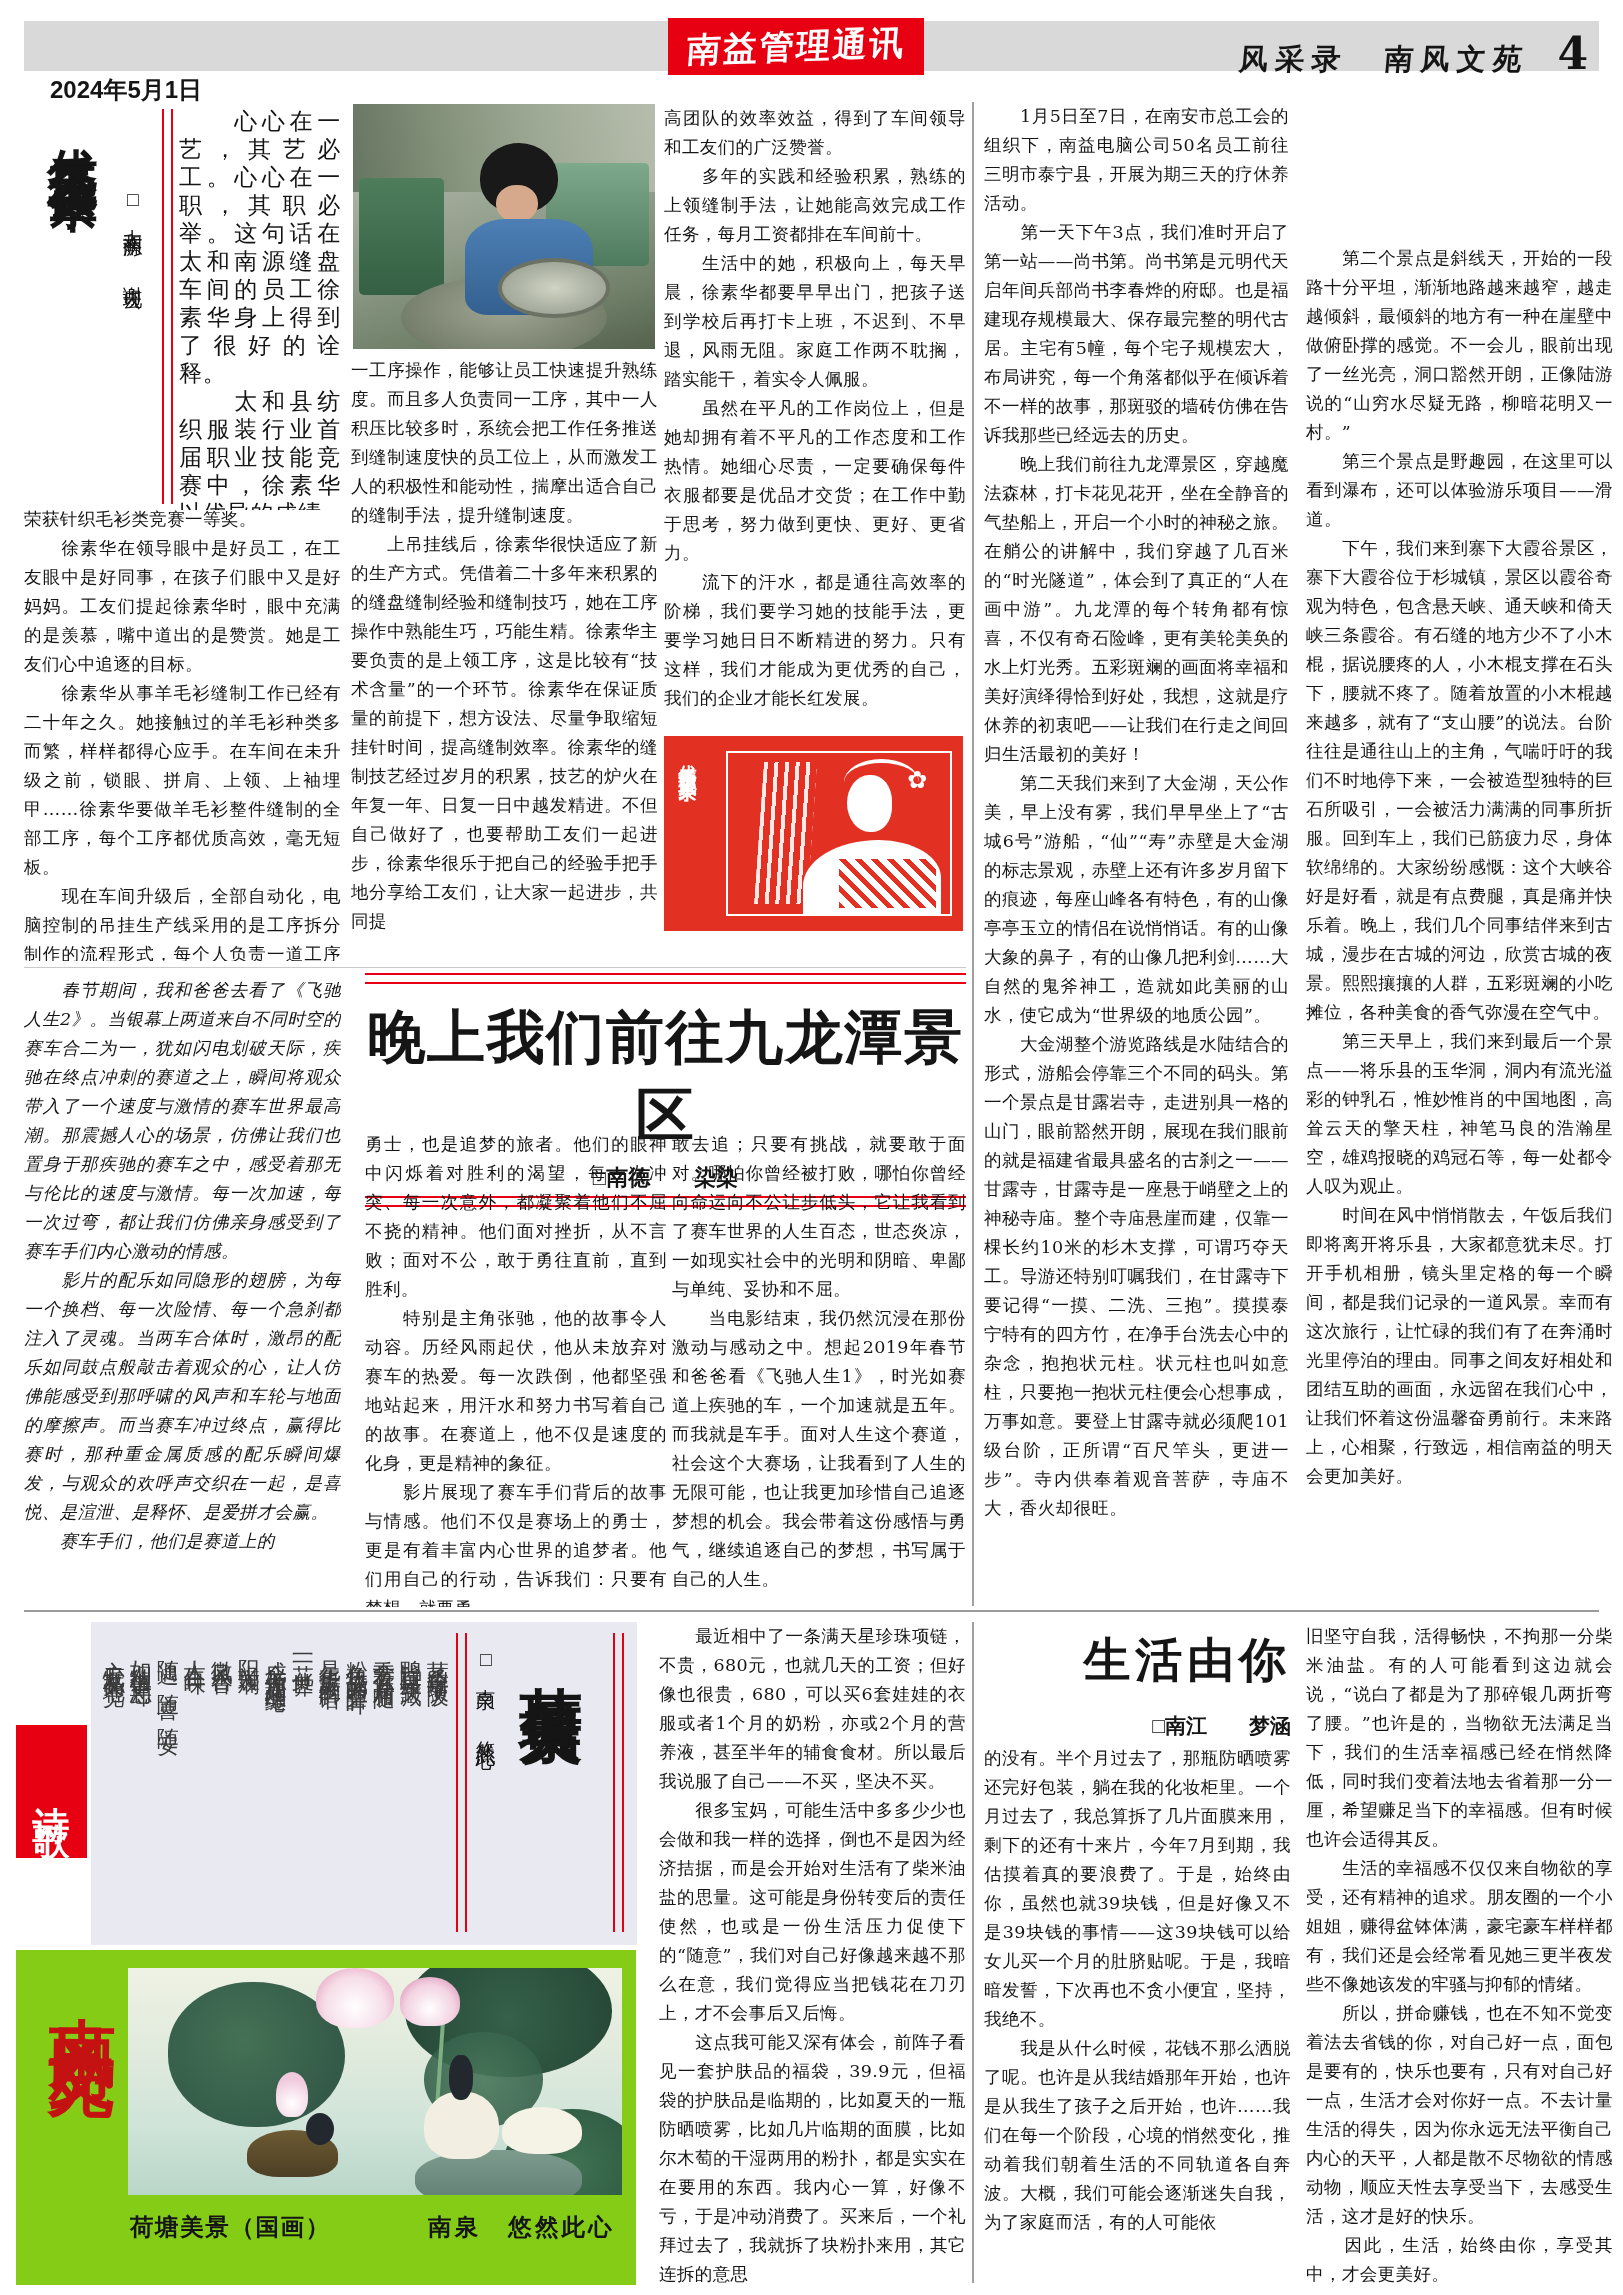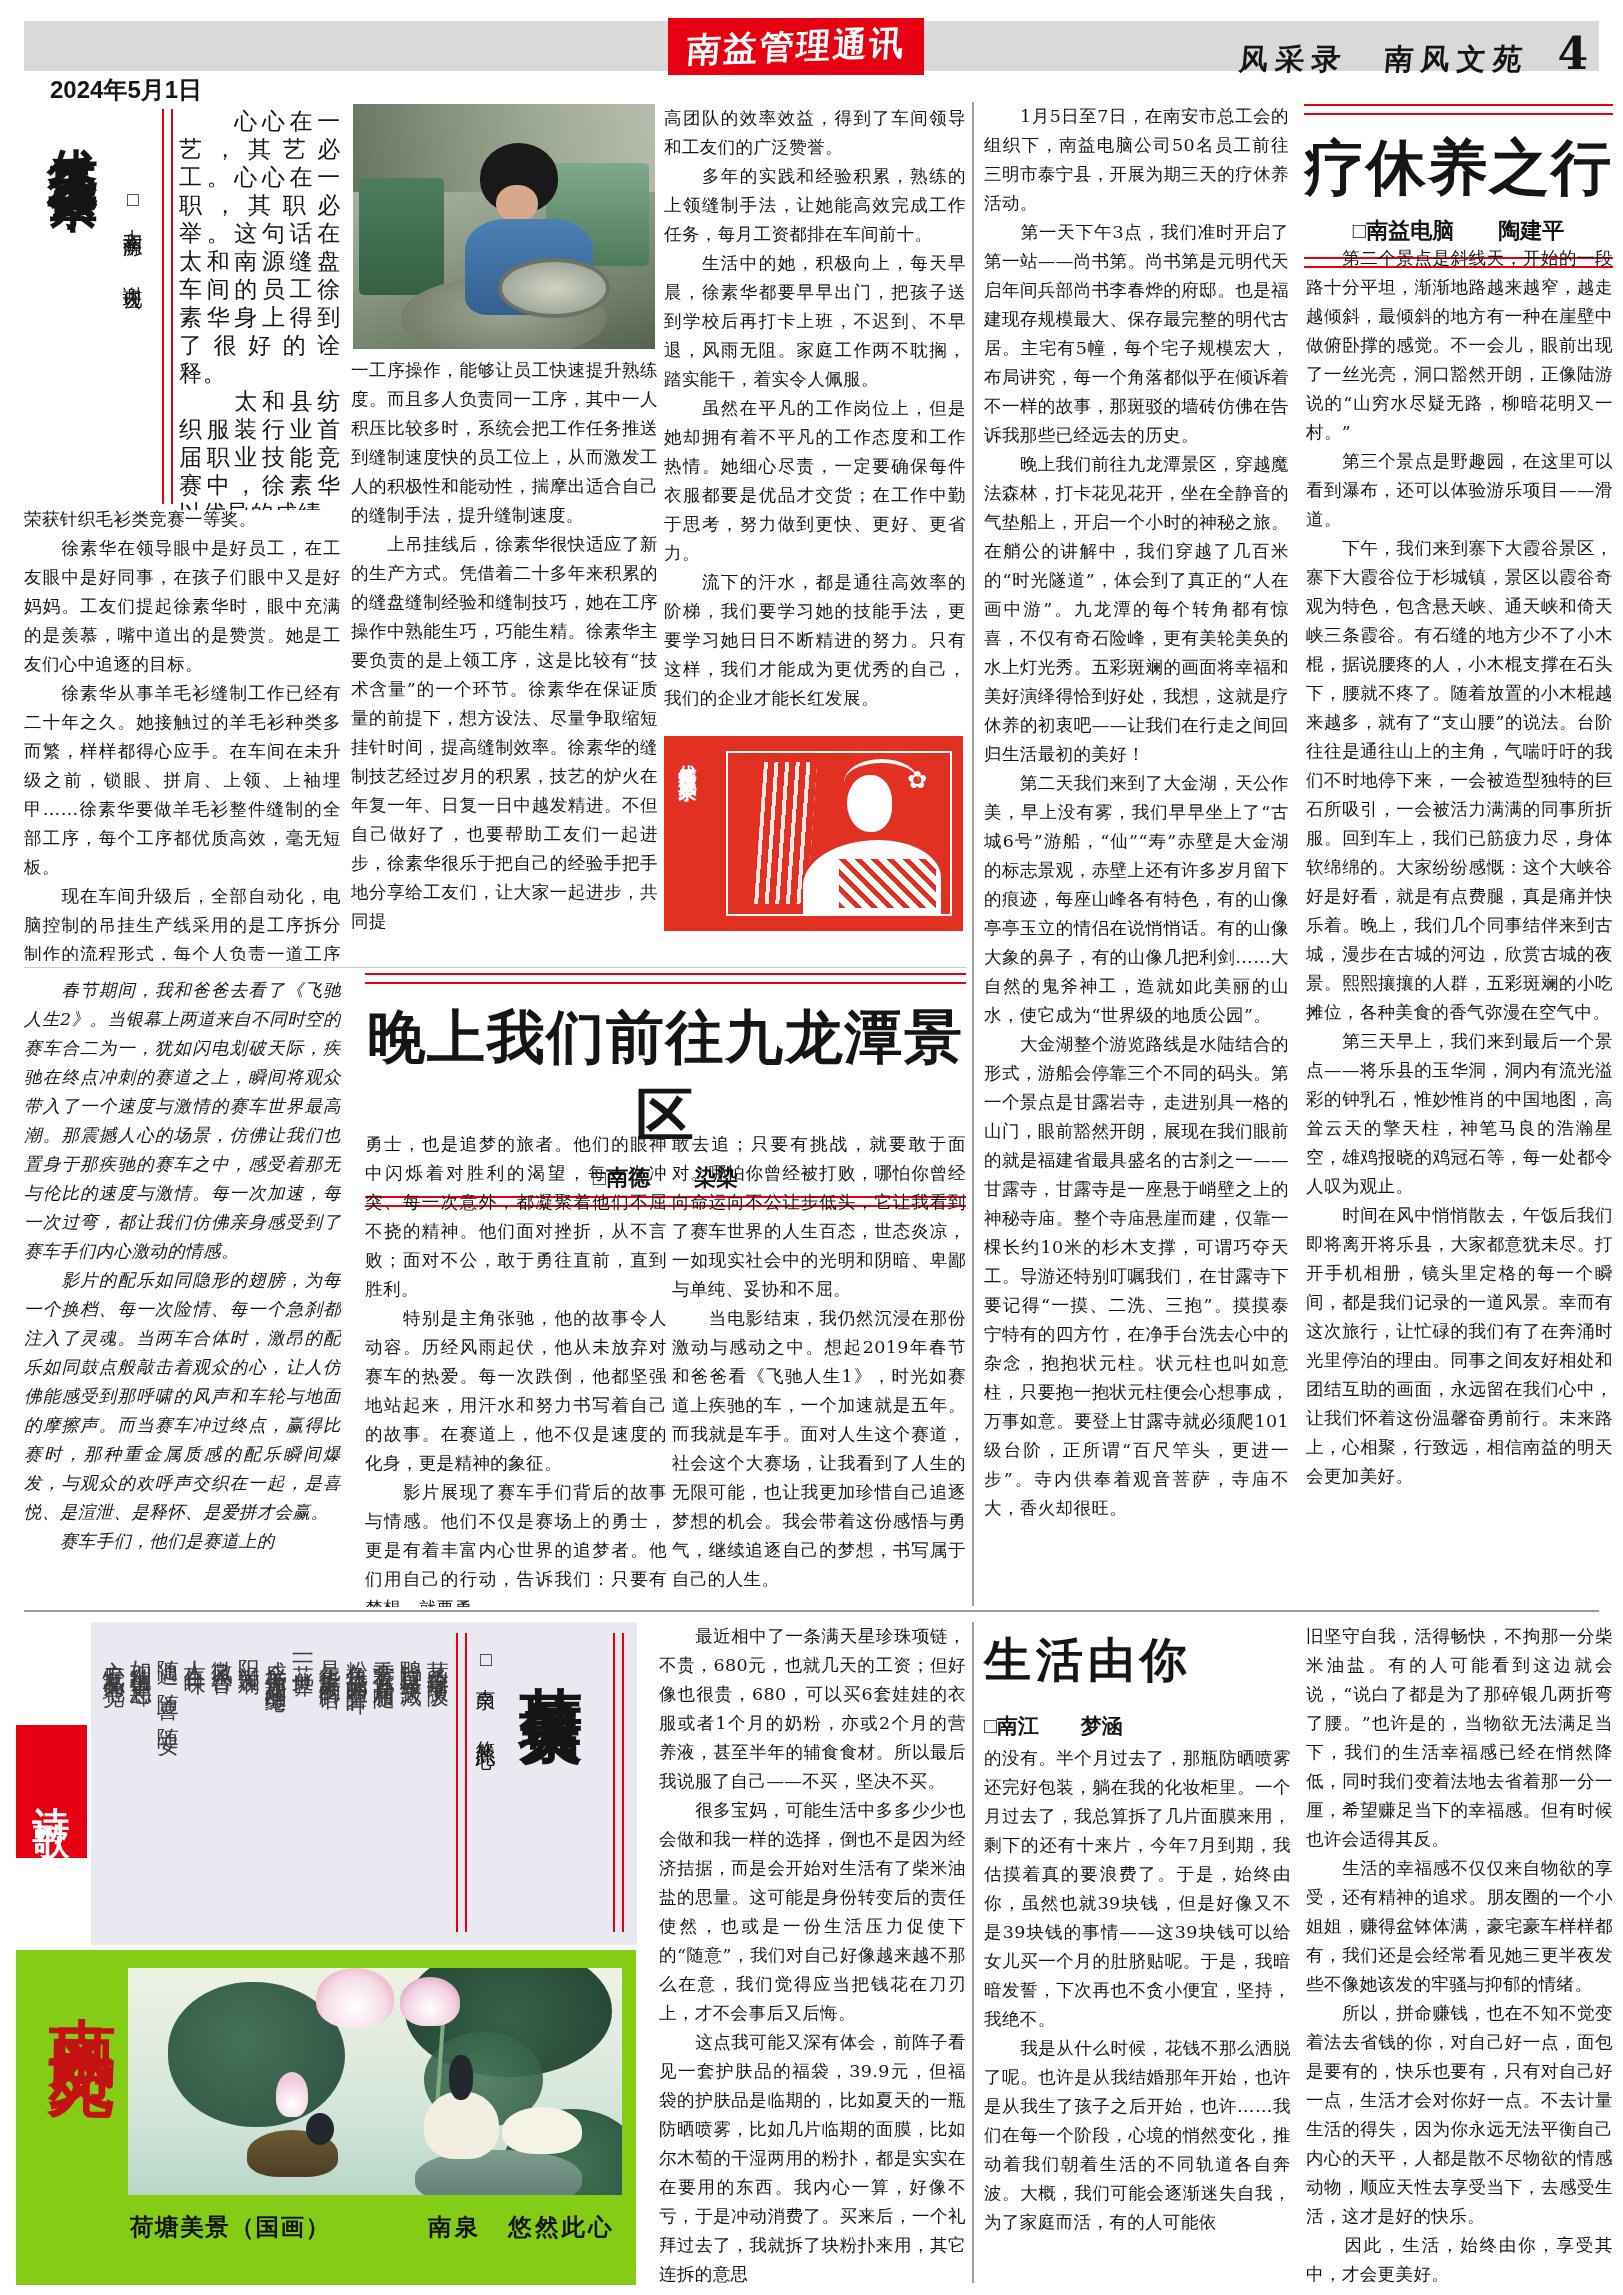--- a/index.html
+++ b/index.html
@@ -140,21 +140,21 @@
          background:#23282e;}
   #painting .pt-duck3{position:absolute;right:8%;bottom:18%;width:80px;height:47px;border-radius:55% 55% 45% 45%;
          background:#f5f2e6;}
   #painting .pt-rock{position:absolute;left:58%;bottom:-6%;width:34%;height:26%;border-radius:45%;
          background:linear-gradient(180deg,#7e9c8e,#5c7a6e);}
   #cap-left{position:absolute;left:114px;top:261px;font-size:23.5px;font-weight:bold;letter-spacing:1.6px;}
   #cap-right{position:absolute;right:21px;top:261px;font-size:23.5px;font-weight:bold;letter-spacing:3.2px;}
 
   
   #a4-col0{left:659px;top:1622px;width:307px;height:663px;}
-  #a4-head{left:984px;top:1626px;width:307px;text-align:left;}
+  #a4-head{left:984px;top:1626px;width:307px;text-align:right;}
   #a4-title{font-size:47px;font-weight:bold;letter-spacing:4.9px;margin:3.2px 0 0;}
   #a4-byline{font-size:21px;font-weight:bold;margin-top:19.5px;}
   #a4-col1{left:984px;top:1744px;width:307px;height:541px;}
   #a4-col2{left:1306px;top:1622px;width:307px;height:663px;}
 </style>
 </head>
 <body>
 
 <div class="page">
 
@@ -211,26 +211,20 @@
       <div class="sa-body"></div>
       <div class="sa-stripe"></div>
     </div>
   </div>
 
   <div class="abs body-text" id="a2-col1">　　1月5日至7日，在南安市总工会的组织下，南益电脑公司50名员工前往三明市泰宁县，开展为期三天的疗休养活动。
 　　第一天下午3点，我们准时开启了第一站——尚书第。尚书第是元明代天启年间兵部尚书李春烨的府邸。也是福建现存规模最大、保存最完整的明代古居。主宅有5幢，每个宅子规模宏大，布局讲究，每一个角落都似乎在倾诉着不一样的故事，那斑驳的墙砖仿佛在告诉我那些已经远去的历史。
 　　晚上我们前往九龙潭景区，穿越魔法森林，打卡花见花开，坐在全静音的气垫船上，开启一个小时的神秘之旅。在艄公的讲解中，我们穿越了几百米的“时光隧道”，体会到了真正的“人在画中游”。九龙潭的每个转角都有惊喜，不仅有奇石险峰，更有美轮美奂的水上灯光秀。五彩斑斓的画面将幸福和美好演绎得恰到好处，我想，这就是疗休养的初衷吧——让我们在行走之间回归生活最初的美好！
 　　第二天我们来到了大金湖，天公作美，早上没有雾，我们早早坐上了“古城6号”游船，“仙”“寿”赤壁是大金湖的标志景观，赤壁上还有许多岁月留下的痕迹，每座山峰各有特色，有的山像亭亭玉立的情侣在说悄悄话。有的山像大象的鼻子，有的山像几把利剑……大自然的鬼斧神工，造就如此美丽的山水，使它成为“世界级的地质公园”。
 　　大金湖整个游览路线是水陆结合的形式，游船会停靠三个不同的码头。第一个景点是甘露岩寺，走进别具一格的山门，眼前豁然开朗，展现在我们眼前的就是福建省最具盛名的古刹之一——甘露寺，甘露寺是一座悬于峭壁之上的神秘寺庙。整个寺庙悬崖而建，仅靠一棵长约10米的杉木支撑，可谓巧夺天工。导游还特别叮嘱我们，在甘露寺下要记得“一摸、二洗、三抱”。摸摸泰宁特有的四方竹，在净手台洗去心中的杂念，抱抱状元柱。状元柱也叫如意柱，只要抱一抱状元柱便会心想事成，万事如意。要登上甘露寺就必须爬101级台阶，正所谓“百尺竿头，更进一步”。寺内供奉着观音菩萨，寺庙不大，香火却很旺。</div>
-  <div class="abs" id="a2-head">
-    <div class="red2h"></div>
-    <div id="a2-title">疗休养之行</div>
-    <div id="a2-byline" class="sans">□南益电脑　　陶建平</div>
-    <div class="red2h"></div>
-  </div>
   <div class="abs body-text" id="a2-col2">　　第二个景点是斜线天，开始的一段路十分平坦，渐渐地路越来越窄，越走越倾斜，最倾斜的地方有一种在崖壁中做俯卧撑的感觉。不一会儿，眼前出现了一丝光亮，洞口豁然开朗，正像陆游说的“山穷水尽疑无路，柳暗花明又一村。”
 　　第三个景点是野趣园，在这里可以看到瀑布，还可以体验游乐项目——滑道。
 　　下午，我们来到寨下大霞谷景区，寨下大霞谷位于杉城镇，景区以霞谷奇观为特色，包含悬天峡、通天峡和倚天峡三条霞谷。有石缝的地方少不了小木棍，据说腰疼的人，小木棍支撑在石头下，腰就不疼了。随着放置的小木棍越来越多，就有了“支山腰”的说法。台阶往往是通往山上的主角，气喘吁吁的我们不时地停下来，一会被造型独特的巨石所吸引，一会被活力满满的同事所折服。回到车上，我们已筋疲力尽，身体软绵绵的。大家纷纷感慨：这个大峡谷好是好看，就是有点费腿，真是痛并快乐着。晚上，我们几个同事结伴来到古城，漫步在古城的河边，欣赏古城的夜景。熙熙攘攘的人群，五彩斑斓的小吃摊位，各种美食的香气弥漫在空气中。
 　　第三天早上，我们来到最后一个景点——将乐县的玉华洞，洞内有流光溢彩的钟乳石，惟妙惟肖的中国地图，高耸云天的擎天柱，神笔马良的浩瀚星空，雄鸡报晓的鸡冠石等，每一处都令人叹为观止。
 　　时间在风中悄悄散去，午饭后我们即将离开将乐县，大家都意犹未尽。打开手机相册，镜头里定格的每一个瞬间，都是我们记录的一道风景。幸而有这次旅行，让忙碌的我们有了在奔涌时光里停泊的理由。同事之间友好相处和团结互助的画面，永远留在我们心中，让我们怀着这份温馨奋勇前行。未来路上，心相聚，行致远，相信南益的明天会更加美好。</div>
 
   <div class="abs body-text" id="a3-col1">　　春节期间，我和爸爸去看了《飞驰人生2》。当银幕上两道来自不同时空的赛车合二为一，犹如闪电划破天际，疾驰在终点冲刺的赛道之上，瞬间将观众带入了一个速度与激情的赛车世界最高潮。那震撼人心的场景，仿佛让我们也置身于那疾驰的赛车之中，感受着那无与伦比的速度与激情。每一次加速，每一次过弯，都让我们仿佛亲身感受到了赛车手们内心激动的情感。
 　　影片的配乐如同隐形的翅膀，为每一个换档、每一次险情、每一个急刹都注入了灵魂。当两车合体时，激昂的配乐如同鼓点般敲击着观众的心，让人仿佛能感受到那呼啸的风声和车轮与地面的摩擦声。而当赛车冲过终点，赢得比赛时，那种重金属质感的配乐瞬间爆发，与观众的欢呼声交织在一起，是喜悦、是渲泄、是释怀、是爱拼才会赢。
 　　赛车手们，他们是赛道上的</div>
   <div class="abs" id="a3-head">

